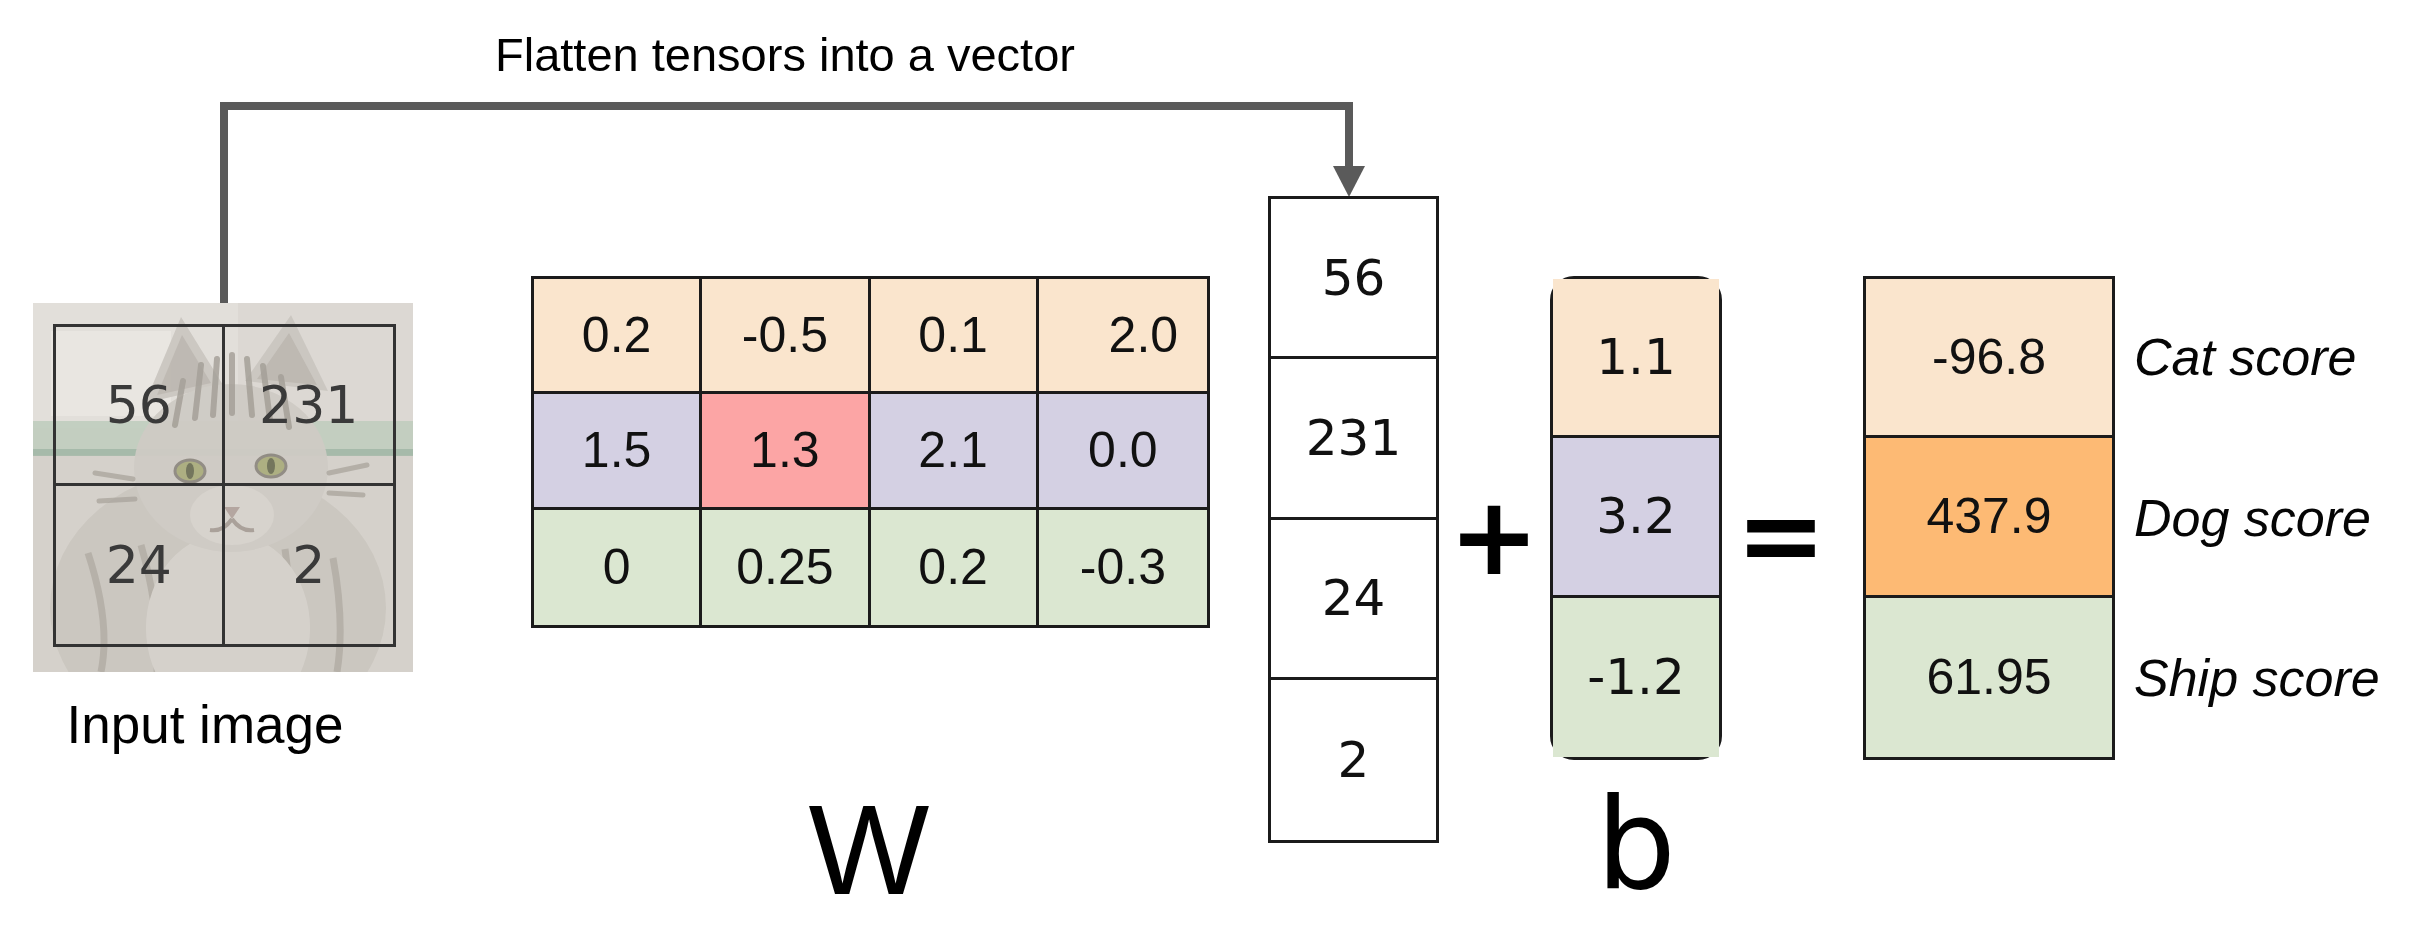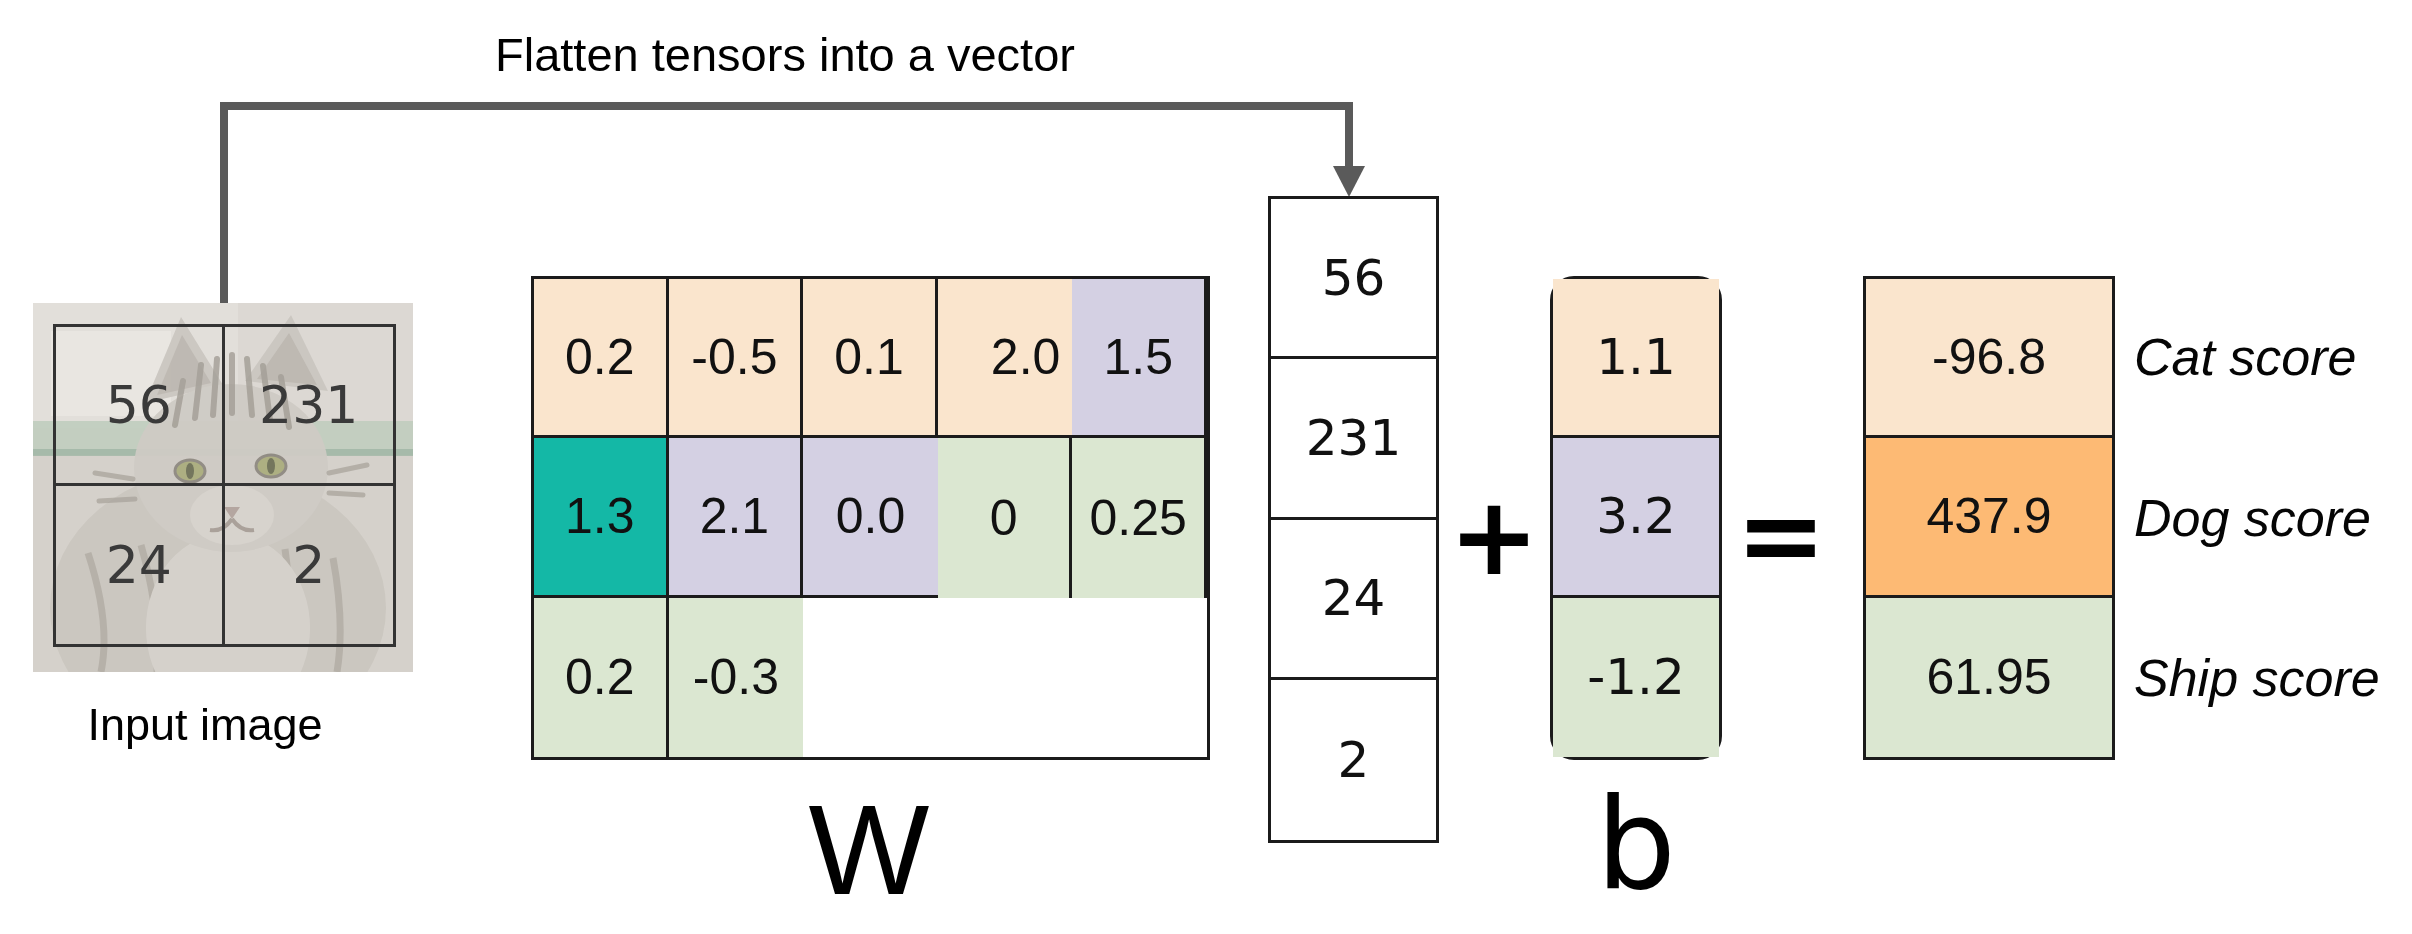--- a/index.html
+++ b/index.html
@@ -23,33 +23,33 @@
   }
   .pixel-cell{
     display:flex;align-items:center;justify-content:center;
     border-right:3px solid #333;border-bottom:3px solid #333;
     font-family:"DejaVu Sans",sans-serif;font-size:52px;color:#3a3a3a;
   }
   .pixel-cell:nth-child(2n){border-right:none;}
   .pixel-cell:nth-child(n+3){border-bottom:none;}
   .photo-label{
     left:205px;top:700px;transform:translateX(-50%);
-    font-size:45px;line-height:50px;white-space:nowrap;
+    font-size:53px;line-height:50px;white-space:nowrap;
   }
   
   .box{
     border:3px solid #1b1b1b;box-sizing:border-box;display:grid;background:#fff;
   }
   .cell{
     display:flex;align-items:center;justify-content:center;
     font-size:50px;color:#111;
     border-right:3px solid #1b1b1b;border-bottom:3px solid #1b1b1b;
   }
-  .w-matrix{left:531px;top:276px;width:679px;height:484px;
-    grid-template-columns:repeat(5,1fr);grid-template-rows:repeat(3,1fr);}
+  .w-matrix{left:531px;top:276px;width:679px;height:352px;
+    grid-template-columns:repeat(4,1fr);grid-template-rows:repeat(3,1fr);}
   .w-matrix .cell:nth-child(4n){border-right:none;}
   .w-matrix .cell:nth-child(n+9){border-bottom:none;}
   .x-vector{left:1268px;top:196px;width:171px;height:647px;
     grid-template-rows:repeat(4,1fr);}
   .x-vector .cell{border-right:none;font-family:"DejaVu Sans",sans-serif;}
   .x-vector .cell:last-child{border-bottom:none;}
   .col3{grid-template-rows:repeat(3,1fr);}
   .col3 .cell{border-right:none;}
   .col3 .cell:last-child{border-bottom:none;}
   .b-vector{left:1550px;top:276px;width:172px;height:484px;border-radius:24px;}
@@ -149,21 +149,21 @@
   </div>
 
   <div class="abs photo-label">Input image</div>
 
   <div class="abs box w-matrix">
     <div class="cell" style="background: rgb(250, 229, 205);">0.2</div>
     <div class="cell" style="background: rgb(250, 229, 205);">-0.5</div>
     <div class="cell" style="background: rgb(250, 229, 205);">0.1</div>
     <div class="cell" style="background: rgb(250, 229, 205); padding-left: 41px;">2.0</div>
     <div class="cell" style="background: rgb(212, 208, 227); text-align: right;">1.5</div>
-    <div class="cell" style="background: #14b8a6;">1.3</div>
+    <div class="cell" style="background: #fca5a5;">1.3</div>
     <div class="cell" style="background: rgb(212, 208, 227);">2.1</div>
     <div class="cell" style="background: rgb(212, 208, 227);">0.0</div>
     <div class="cell" style="background: rgb(219, 231, 209);">0</div>
     <div class="cell" style="background: rgb(219, 231, 209);">0.25</div>
     <div class="cell" style="background: rgb(219, 231, 209);">0.2</div>
     <div class="cell" style="background: rgb(219, 231, 209);">-0.3</div>
   </div>
   <div class="abs big-label w-label">W</div>
 
   <div class="abs box x-vector">

